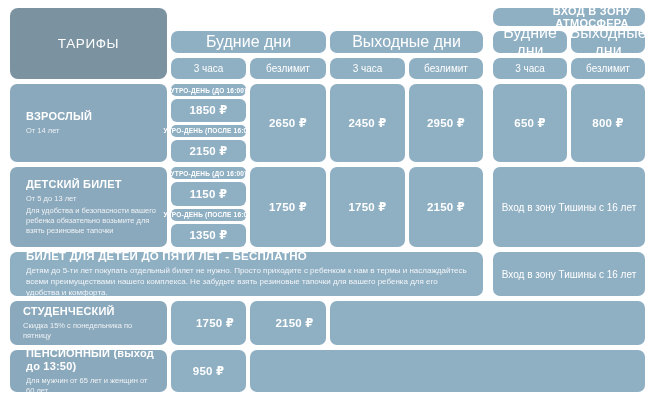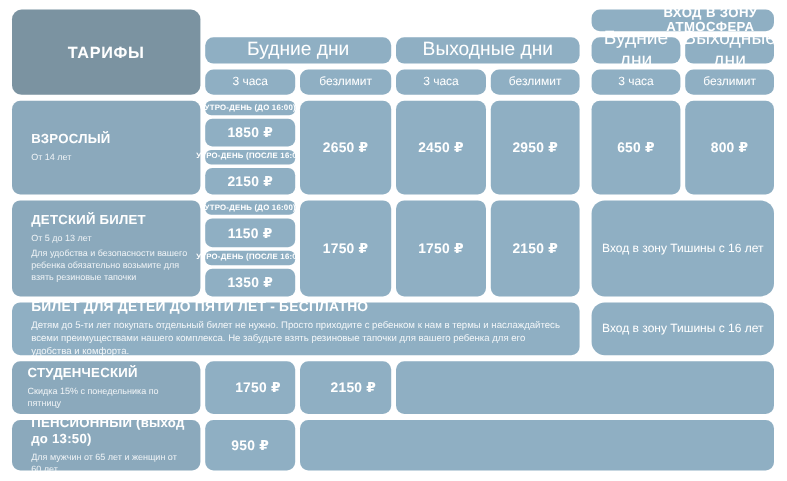--- a/index.html
+++ b/index.html
@@ -29,21 +29,21 @@
     background: var(--data-cell);
     border-radius: 7px;
     display: flex;
     align-items: center;
     justify-content: center;
     text-align: center;
   }
   .cell-tariffs {
     background: var(--tariffs-cell);
     border-radius: 8px;
-    font-size: 13.5px; font-weight: 700; letter-spacing: 0.6px;
+    font-size: 13.5px; font-weight: 400; letter-spacing: 0.6px;
   }
   .cell-label {
     background: var(--label-cell);
     flex-direction: column;
     align-items: flex-start;
     justify-content: center;
     text-align: left;
     padding: 6px 10px 6px 16px;
   }
   .group-header { font-size: 11px; font-weight: 700; letter-spacing: 0.3px; }
@@ -63,21 +63,21 @@
     display: flex; align-items: center; justify-content: center;
     font-size: 6.5px; font-weight: 700; letter-spacing: 0.2px;
     white-space: nowrap;
   }
   .slot-price {
     background: var(--data-cell);
     border-radius: 6px;
     flex: 1 1 auto;
     display: flex; align-items: center; justify-content: center;
   }
-  .wide-note { font-size: 10px; border-radius: 11px; }
+  .wide-note { font-size: 10px; }
   .free-cell {
     background: var(--data-cell);
     border-radius: 7px;
     display: flex; flex-direction: column;
     align-items: flex-start; justify-content: center;
     text-align: left;
     padding: 5px 14px 5px 16px;
   }
   .free-title { font-size: 11.5px; font-weight: 700; letter-spacing: 0.2px; }
   .free-note  { font-size: 8px; color: rgba(255,255,255,0.88); margin-top: 3px; line-height: 1.4; }

